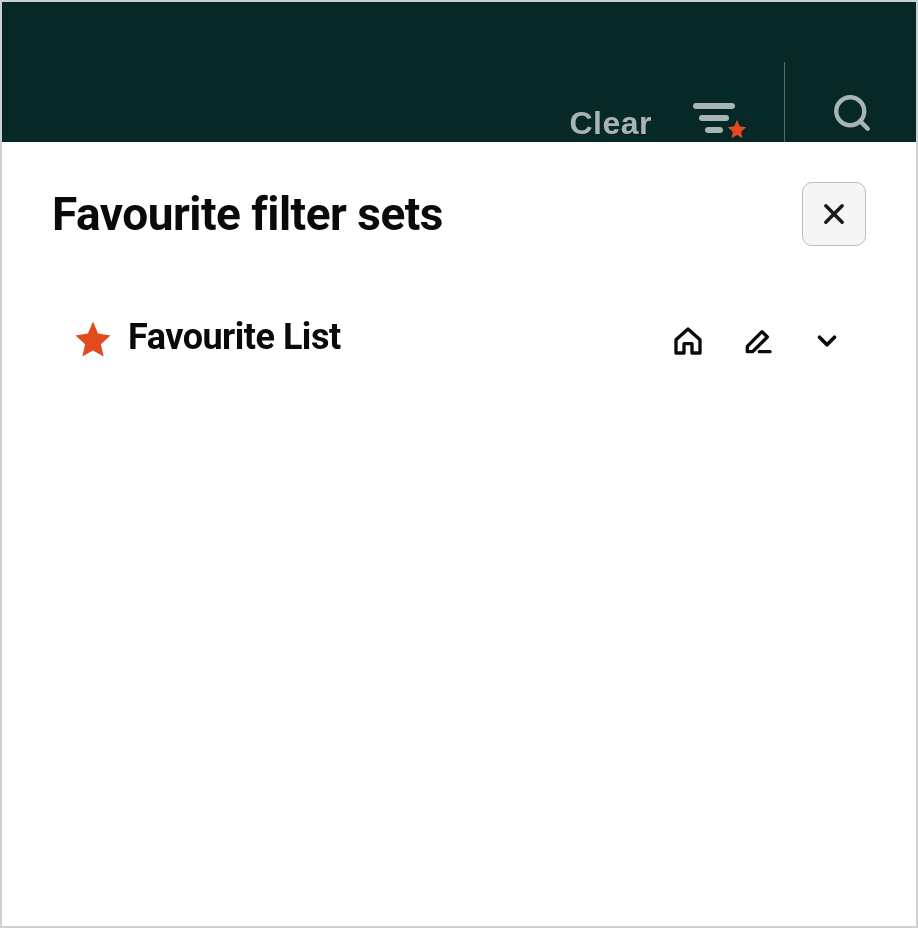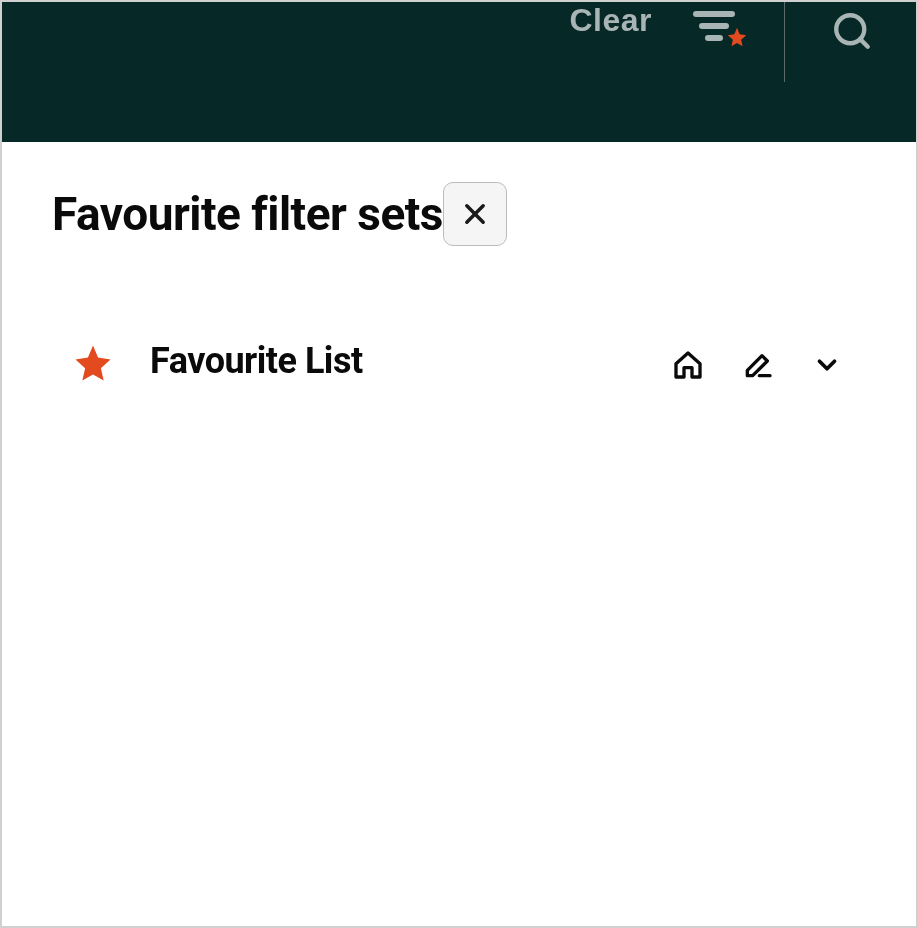--- a/index.html
+++ b/index.html
@@ -12,21 +12,21 @@
       background: #fff;
       width: 918px;
       height: 928px;
       border: 2px solid #d0d0d0;
       position: relative;
     }
     .header {
       background: #062826;
       height: 140px;
       display: flex;
-      align-items: flex-start;
+      align-items: flex-end;
       justify-content: flex-end;
       padding: 0 35px;
       gap: 30px;
     }
     .clear-btn {
       background: transparent;
       border: none;
       color: #a8b5b4;
       font-size: 32px;
       font-weight: 600;
@@ -55,21 +55,22 @@
       justify-content: center;
       padding: 8px;
     }
     .content {
       padding: 40px 50px;
       position: relative;
     }
     .title-row {
       display: flex;
       align-items: center;
-      margin-bottom: 94px;
+      justify-content: space-between;
+      margin-bottom: 70px;
     }
     .page-title {
       font-size: 46px;
       font-weight: 700;
       color: #0a0a0a;
       letter-spacing: -0.5px;
     }
     .close-btn {
       width: 64px;
       height: 64px;
@@ -77,21 +78,21 @@
       background: #f5f5f5;
       border-radius: 10px;
       cursor: pointer;
       display: flex;
       align-items: center;
       justify-content: center;
     }
     .list-item {
       display: flex;
       align-items: center;
-      gap: 36px;
+      gap: 14px;
       padding: 0 20px;
     }
     .star-bullet {
       flex-shrink: 0;
     }
     .item-text {
       flex: 1;
     }
     .item-title {
       font-size: 36px;

